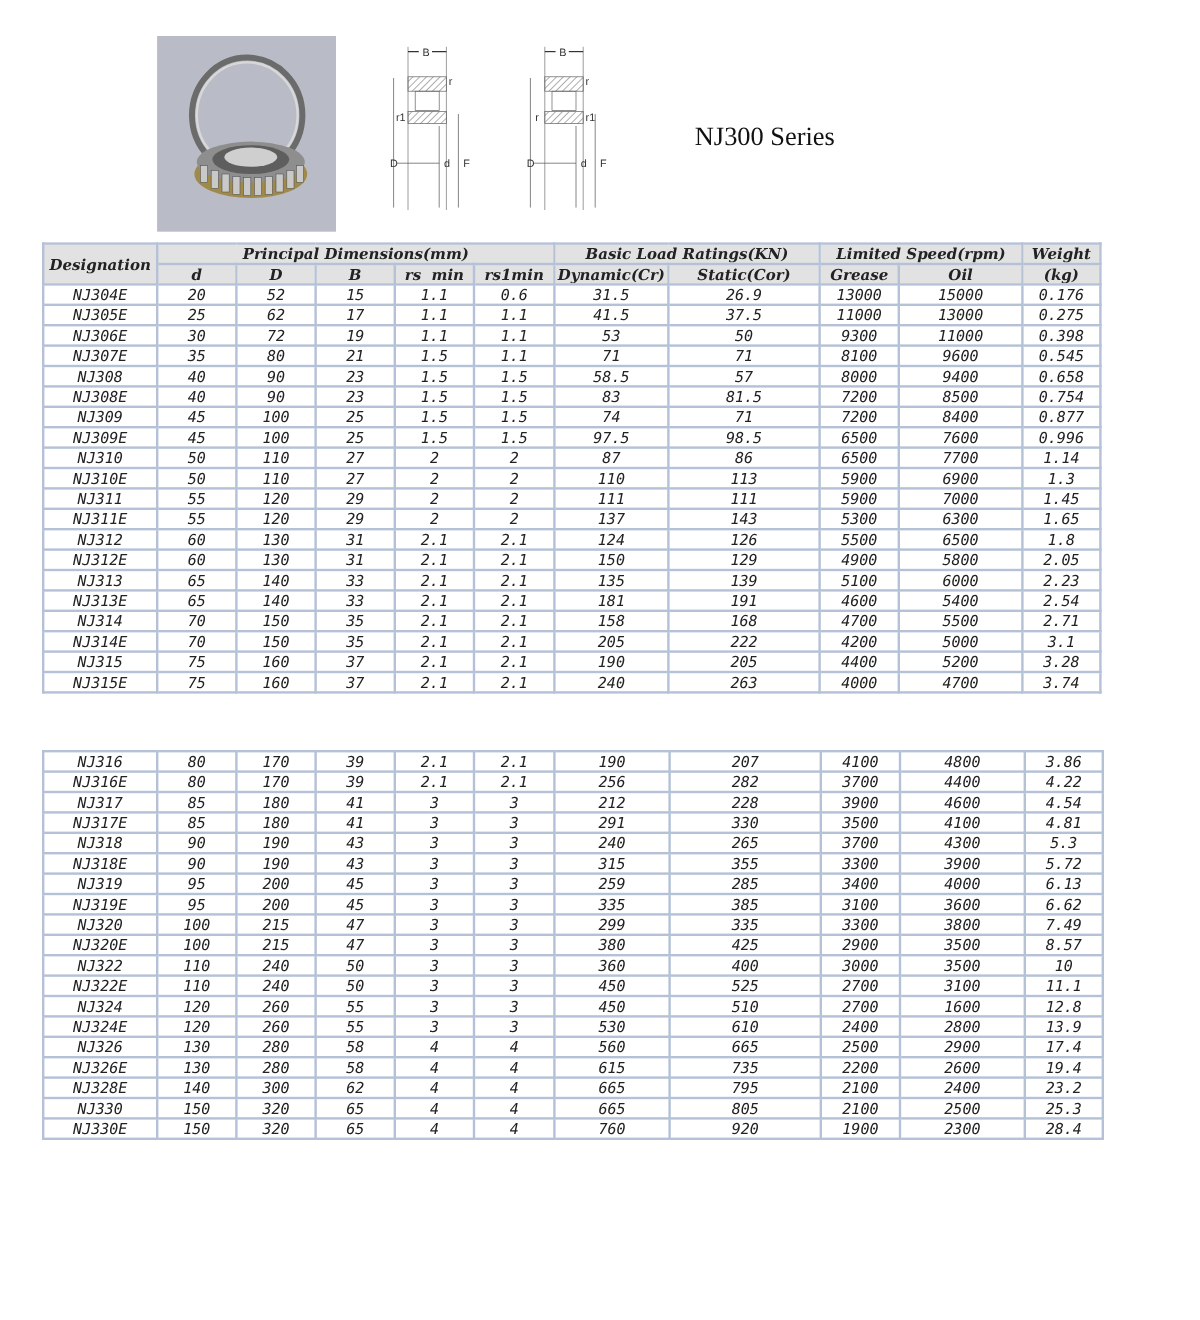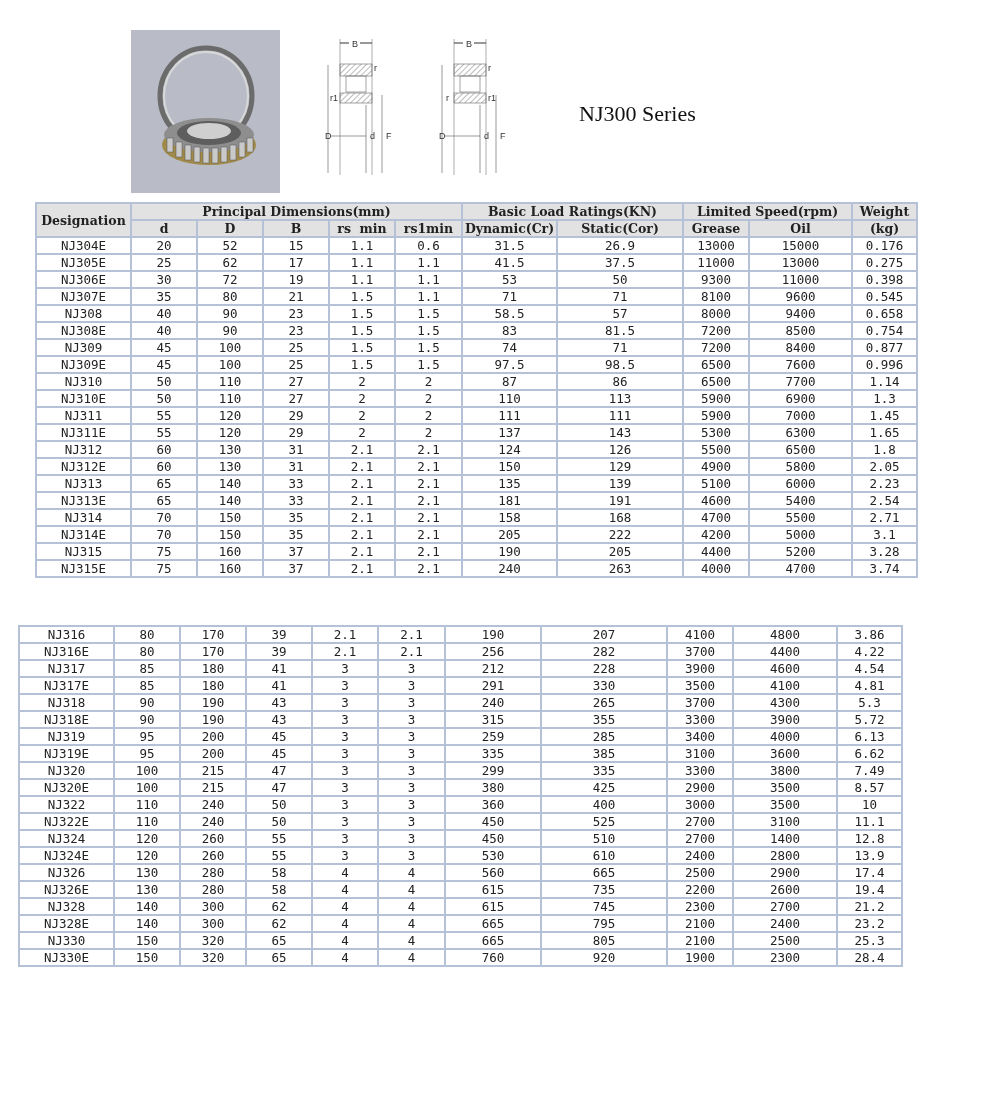--- a/index.html
+++ b/index.html
@@ -3,26 +3,26 @@
 <meta charset="utf-8">
 <style>
   html, body { margin: 0; padding: 0; background: #ffffff; }
   body { width: 1000px; height: 1100px; position: relative; overflow: hidden;
          font-family: "DejaVu Sans Mono", "Liberation Mono", monospace; color: #222; }
   .photo { position: absolute; left: 131px; top: 30px; width: 149px; height: 163px; background: #b9bcc6; overflow: hidden; }
   .diagram { position: absolute; top: 35px; width: 80px; height: 140px; }
   .diagram.d1 { left: 316px; }
   .diagram.d2 { left: 430px; }
   .title { position: absolute; left: 579px; top: 101px; font-family: Liberation Serif, serif; font-size: 22px; color: #111; }
-  table.spec { position: absolute; border-collapse: collapse; table-layout: fixed; font-size: 12.5px; }
+  table.spec { position: absolute; border-collapse: collapse; table-layout: fixed; font-size: 12.5px; font-style: italic; }
   table.spec td, table.spec th { border: 2px solid #b4c1d6; text-align: center; padding: 0; height: 15px; line-height: 15px; white-space: nowrap; overflow: hidden; }
   table.spec th { background: #e2e2e2; font-weight: bold; font-family: "DejaVu Serif", "Liberation Serif", serif; font-size: 12.5px; }
   table.spec td { background: #ffffff; font-weight: normal; }
   #t1 { left: 35px; top: 202px; }
-  #t2 { left: 18px; top: 625px; border-radius: 31px; }
+  #t2 { left: 35px; top: 625px; border-radius: 31px; }
   th.desig { height: 34px; }
 </style>
 </head>
 <body>
 
 <div class="photo">
   <svg width="149" height="163" viewBox="0 0 149 163">
     <rect width="149" height="163" fill="#b9bcc6"></rect>
     <ellipse cx="75" cy="66" rx="46" ry="48" fill="none" stroke="#6b6b6b" stroke-width="5"></ellipse>
     <ellipse cx="75" cy="66" rx="42" ry="44" fill="none" stroke="#d8d8d8" stroke-width="2"></ellipse>
@@ -575,21 +575,21 @@
       <tr>
         <td>NJ324</td>
         <td>120</td>
         <td>260</td>
         <td>55</td>
         <td>3</td>
         <td>3</td>
         <td>450</td>
         <td>510</td>
         <td>2700</td>
-        <td>1400</td>
+        <td>1600</td>
         <td>12.8</td>
       </tr>
       <tr>
         <td>NJ324E</td>
         <td>120</td>
         <td>260</td>
         <td>55</td>
         <td>3</td>
         <td>3</td>
         <td>530</td>
@@ -618,33 +618,20 @@
         <td>58</td>
         <td>4</td>
         <td>4</td>
         <td>615</td>
         <td>735</td>
         <td>2200</td>
         <td>2600</td>
         <td>19.4</td>
       </tr>
       <tr>
-        <td>NJ328</td>
-        <td>140</td>
-        <td>300</td>
-        <td>62</td>
-        <td>4</td>
-        <td>4</td>
-        <td>615</td>
-        <td>745</td>
-        <td>2300</td>
-        <td>2700</td>
-        <td>21.2</td>
-      </tr>
-      <tr>
         <td>NJ328E</td>
         <td>140</td>
         <td>300</td>
         <td>62</td>
         <td>4</td>
         <td>4</td>
         <td>665</td>
         <td>795</td>
         <td>2100</td>
         <td>2400</td>

